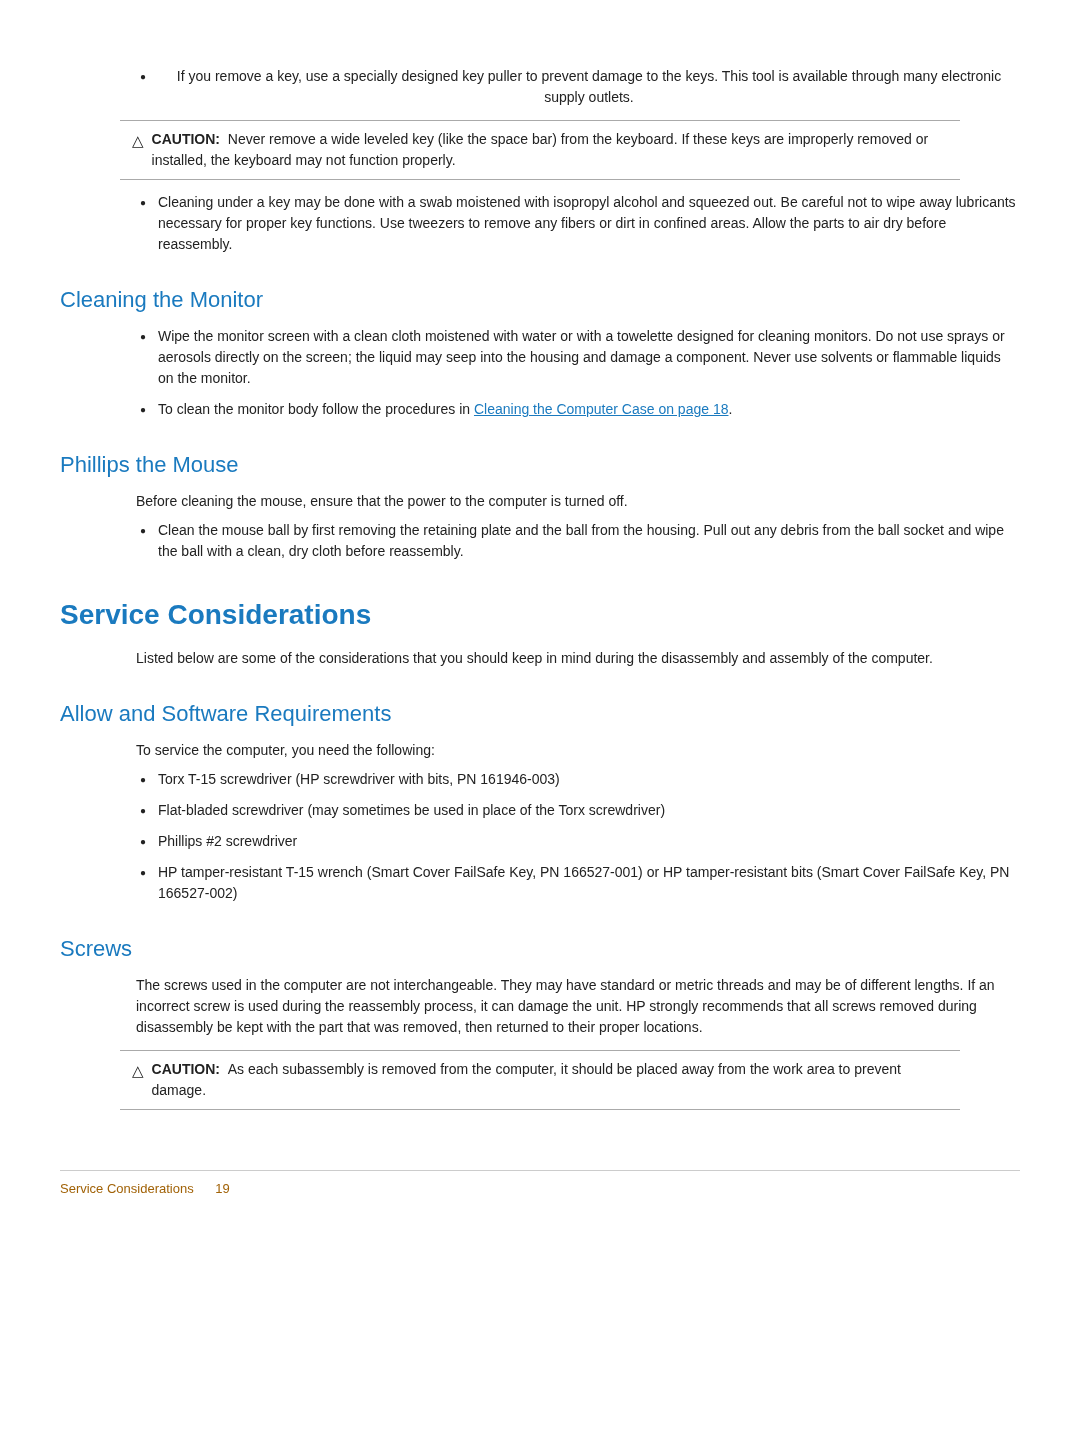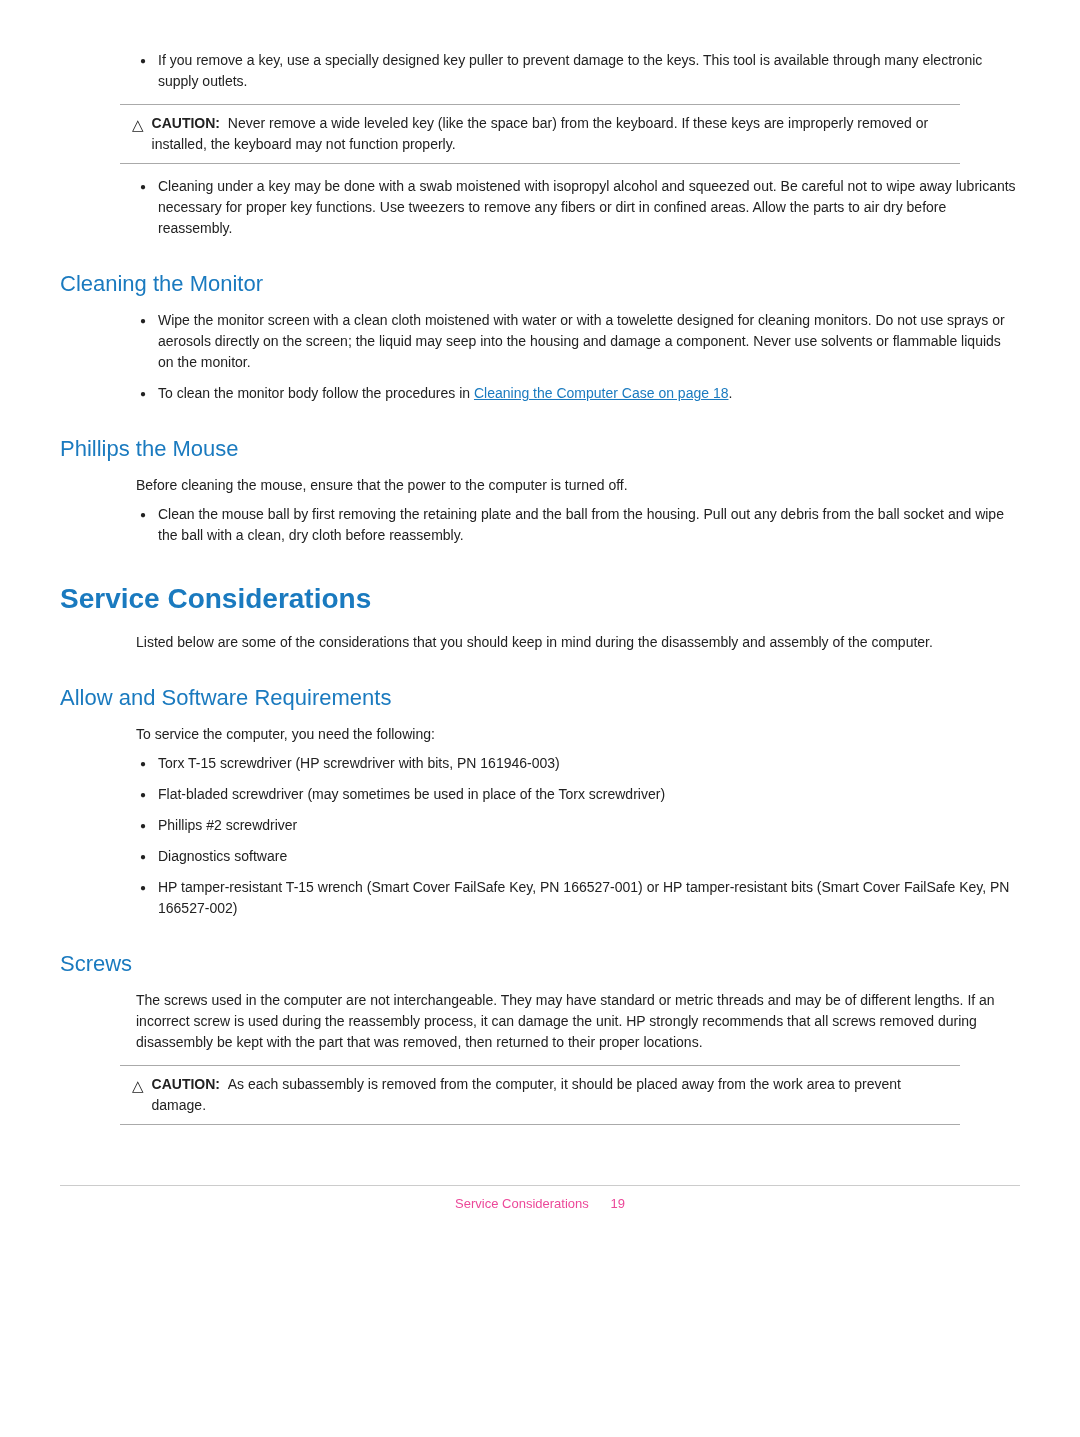--- a/index.html
+++ b/index.html
@@ -72,31 +72,31 @@
     }
     .caution-text {
       color: #222;
       font-size: 14px;
     }
     a {
       color: #1a7abf;
     }
     .page-footer {
       margin-top: 60px;
-      text-align: center;
-      color: #ec4899;
+      text-align: left;
+      color: #a16207;
       font-size: 13px;
       border-top: 1px solid #ccc;
       padding-top: 8px;
     }
   </style>
 </head>
 <body>
 
-<ul class="bullet-list" style="margin-top:10px;">
+<ul class="bullet-list" style="margin-top:26px;text-align:center;">
   <li>
     <span>If you remove a key, use a specially designed key puller to prevent damage to the keys. This tool is available through many electronic supply outlets.</span>
   </li>
 </ul>
 
 <div class="caution-box">
   <span class="caution-icon">△</span>
   <span class="caution-text">
     <span class="caution-label">CAUTION:</span>
     &nbsp;<span>Never remove a wide leveled key (like the space bar) from the keyboard. If these keys are improperly removed or installed, the keyboard may not function properly.</span>
@@ -136,21 +136,20 @@
 <p class="body-text">Listed below are some of the considerations that you should keep in mind during the disassembly and assembly of the computer.</p>
 
 <h2 class="section-heading-medium">Allow and Software Requirements</h2>
 
 <p class="body-text">To service the computer, you need the following:</p>
 
 <ul class="bullet-list">
   <li><span>Torx T-15 screwdriver (HP screwdriver with bits, PN 161946-003)</span></li>
   <li><span>Flat-bladed screwdriver (may sometimes be used in place of the Torx screwdriver)</span></li>
   <li><span>Phillips #2 screwdriver</span></li>
-  <li><span>Diagnostics software</span></li>
   <li><span>HP tamper-resistant T-15 wrench (Smart Cover FailSafe Key, PN 166527-001) or HP tamper-resistant bits (Smart Cover FailSafe Key, PN 166527-002)</span></li>
 </ul>
 
 <h2 class="section-heading-medium">Screws</h2>
 
 <p class="body-text">The screws used in the computer are not interchangeable. They may have standard or metric threads and may be of different lengths. If an incorrect screw is used during the reassembly process, it can damage the unit. HP strongly recommends that all screws removed during disassembly be kept with the part that was removed, then returned to their proper locations.</p>
 
 <div class="caution-box">
   <span class="caution-icon">△</span>
   <span class="caution-text">

